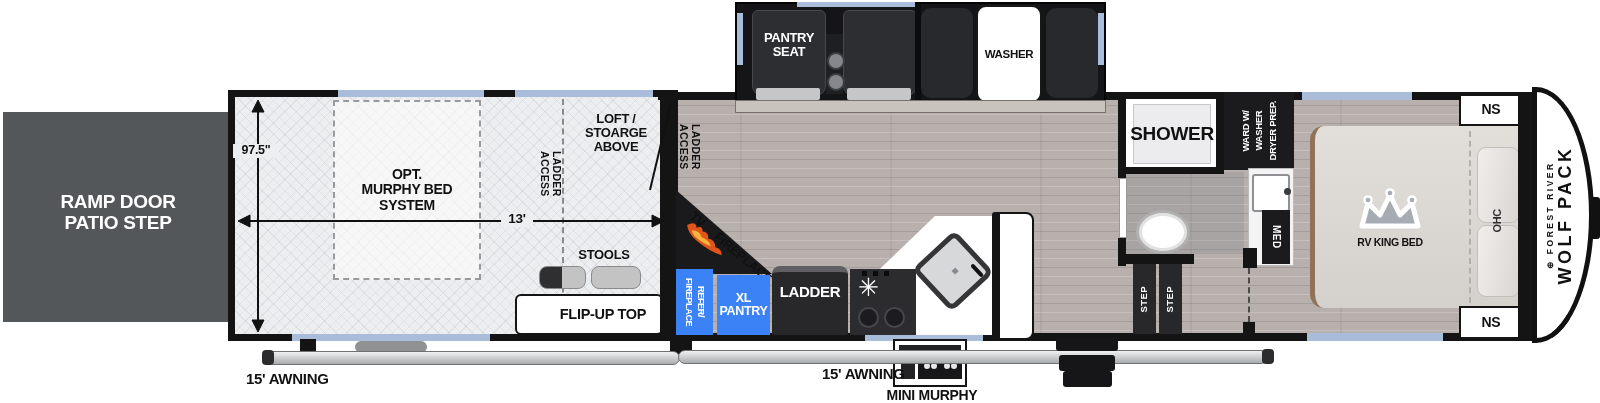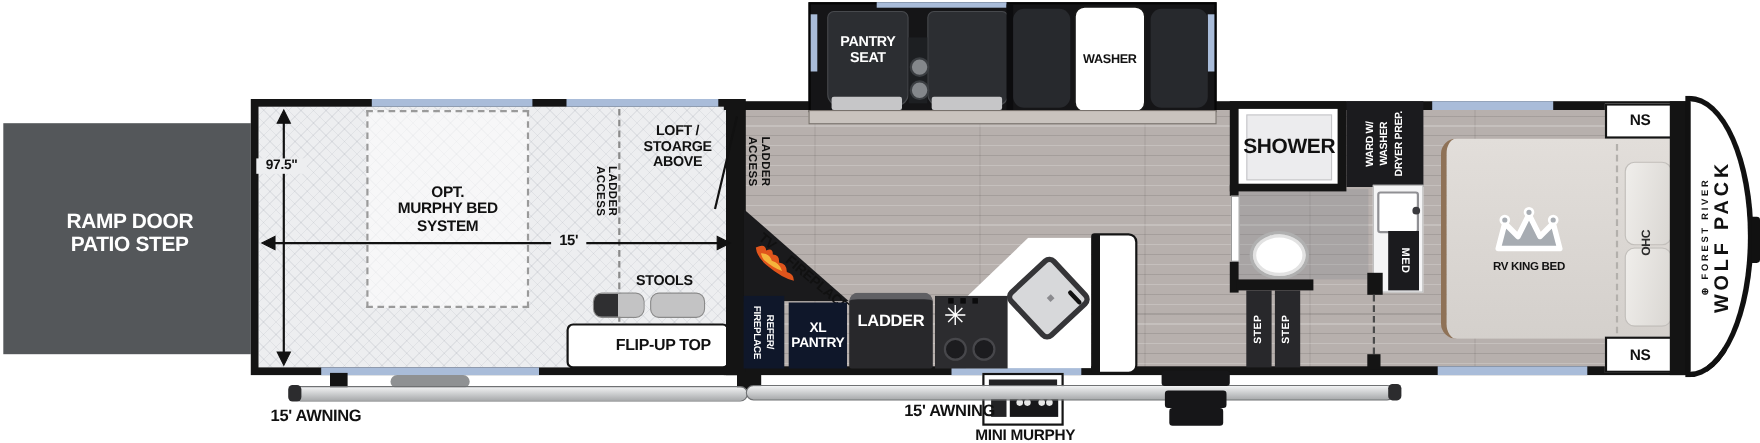--- a/index.html
+++ b/index.html
@@ -13,21 +13,21 @@
   .lblw{color:#fff;}
   .cen{display:flex;align-items:center;justify-content:center;}
   .v{writing-mode:vertical-rl;}
   .vf{writing-mode:vertical-rl;transform:rotate(180deg);}
   .gfloor{background-color:#edeef0;
     background-image:repeating-linear-gradient(45deg,rgba(70,80,100,.08) 0 1px,transparent 1px 8px),
                      repeating-linear-gradient(-45deg,rgba(70,80,100,.08) 0 1px,transparent 1px 8px);}
   .wood{background-color:#b7b0ad;
     background-image:repeating-linear-gradient(180deg,rgba(255,255,255,.20) 0 1px,transparent 1px 9px,rgba(0,0,0,.10) 9px 10px,transparent 10px 18px),
                      repeating-linear-gradient(90deg,transparent 0 64px,rgba(0,0,0,.05) 64px 66px,transparent 66px 150px);}
-  .darkbox{position:absolute;background:#0f172a;color:#fff;display:flex;align-items:center;justify-content:center;}
+  .darkbox{position:absolute;background:#3b82f6;color:#fff;display:flex;align-items:center;justify-content:center;}
   .rail{position:absolute;height:12px;background:linear-gradient(#f0f1f2,#a9abad);
         border:1px solid #6f7173;border-radius:7px;}
   .railcap{position:absolute;width:12px;height:15px;background:#2c2c2e;border-radius:4px;}
   .dash-v{position:absolute;border-left:2px dashed #8a8a8a;}
   svg{display:block;}
 </style>
 </head>
 <body>
 
 <div id="canvas">
@@ -197,21 +197,21 @@
   <div class="rail" style="left:678px;top:350px;width:588px;"></div>
   <div class="railcap" style="left:1262px;top:349px;"></div>
   <div class="lbl" style="left:822px;top:366px;width:140px;font-size:15px;text-align:left;">15' AWNING</div>
   <div class="lbl" style="left:882px;top:388px;width:100px;font-size:14px;">MINI MURPHY</div>
 
   <div class="abs" style="left:1056px;top:337px;width:62px;height:14px;background:#161618;border-radius:3px;"></div>
   <div class="abs" style="left:1059px;top:355px;width:56px;height:16px;background:#161618;border-radius:3px;"></div>
   <div class="abs" style="left:1063px;top:371px;width:49px;height:16px;background:#161618;border-radius:3px;"></div>
 
   <div class="lbl" style="left:233px;top:144px;width:46px;font-size:12.5px;background:#edeef0;z-index:31;">97.5"</div>
-  <div class="lbl" style="left:501px;top:212px;width:32px;font-size:13.5px;background:#edeef0;z-index:31;">15'</div>
+  <div class="lbl" style="left:501px;top:212px;width:32px;font-size:13.5px;background:#edeef0;z-index:31;">13'</div>
 
   <svg class="abs" style="left:0;top:0;z-index:30;pointer-events:none;" width="1600" height="403" viewBox="0 0 1600 403">
     <g stroke="#111" fill="#111">
       <line x1="258" y1="106" x2="258" y2="326" stroke-width="2"></line>
       <polygon points="258,100 252,112 264,112"></polygon>
       <polygon points="258,332 252,320 264,320"></polygon>
     </g>
     <g stroke="#111" fill="#111">
       <line x1="243" y1="221" x2="659" y2="221" stroke-width="2"></line>
       <polygon points="238,221 250,215 250,227"></polygon>

